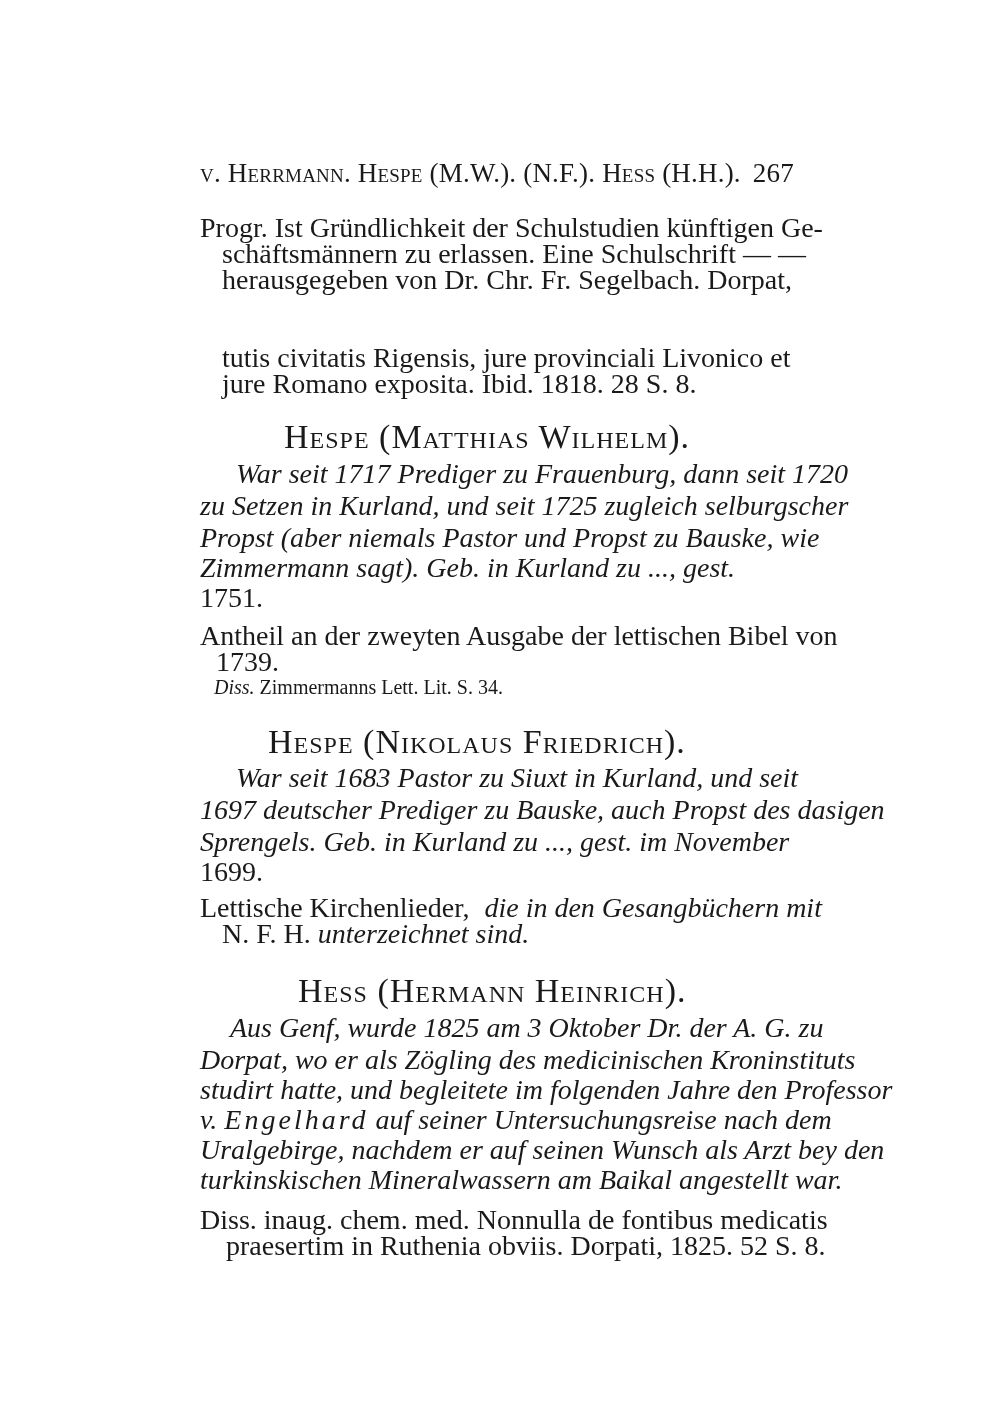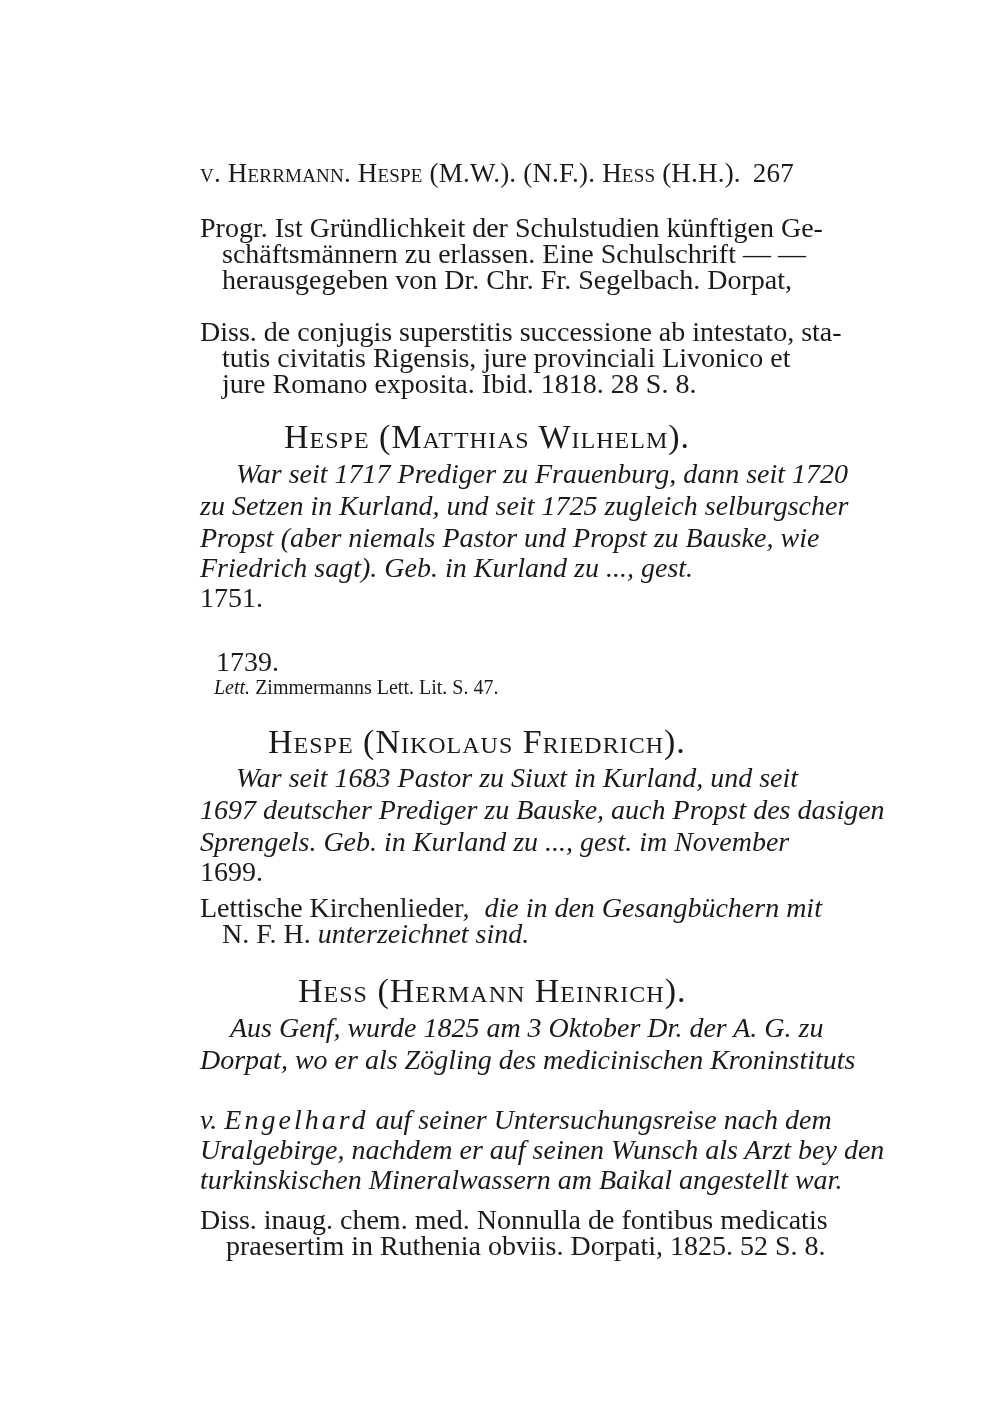--- a/index.html
+++ b/index.html
@@ -21,53 +21,54 @@
 
 <div class="page">
 
   <div class="line rh">
     <span class="sc">v. Herrmann. Hespe (M.W.). (N.F.). Hess (H.H.).</span><span class="pn">267</span>
   </div>
 
   <div class="line body" style="left:200px;top:212px;">Progr. Ist Gründlichkeit der Schulstudien künftigen Ge-</div>
   <div class="line body" style="left:222px;top:264px;">herausgegeben von Dr. Chr. Fr. Segelbach. Dorpat,</div>
   <div class="line body" style="left:222px;top:238px;">schäftsmännern zu erlassen. Eine Schulschrift — —</div>
-  <div class="line body" style="left:200px;top:316px;">Diss. de conjugis superstitis successione ab intestato, sta-</div>
   <div class="line body" style="left:222px;top:342px;">tutis civitatis Rigensis, jure provinciali Livonico et</div>
   <div class="line body" style="left:222px;top:368px;">jure Romano exposita. Ibid. 1818. 28 S. 8.</div>
 
   <div class="line hd" style="left:284px;top:418px;">Hespe (Matthias Wilhelm).</div>
   <div class="line body it" style="left:236px;top:458px;">War seit 1717 Prediger zu Frauenburg, dann seit 1720</div>
   <div class="line body it" style="left:200px;top:490px;">zu Setzen in Kurland, und seit 1725 zugleich selburgscher</div>
   <div class="line body it" style="left:200px;top:522px;">Propst (aber niemals Pastor und Propst zu Bauske, wie</div>
-  <div class="line body it" style="left:200px;top:552px;">Friedrich sagt). Geb. in Kurland zu ..., gest.</div>
+  <div class="line body it" style="left:200px;top:552px;">Zimmermann sagt). Geb. in Kurland zu ..., gest.</div>
   <div class="line body" style="left:200px;top:582px;">1751.</div>
+  <div class="line body" style="left:200px;top:620px;">Antheil an der zweyten Ausgabe der lettischen Bibel von</div>
   <div class="line body" style="left:216px;top:646px;">1739.</div>
   <div class="line sm" style="left:214px;top:676px;">
-    <span class="it">Lett.</span>
-    <span>Zimmermanns Lett. Lit. S. 47.</span>
+    <span class="it">Diss.</span>
+    <span>Zimmermanns Lett. Lit. S. 34.</span>
   </div>
 
   <div class="line hd" style="left:268px;top:723px;">Hespe (Nikolaus Friedrich).</div>
   <div class="line body it" style="left:236px;top:762px;">War seit 1683 Pastor zu Siuxt in Kurland, und seit</div>
   <div class="line body it" style="left:200px;top:794px;">1697 deutscher Prediger zu Bauske, auch Propst des dasigen</div>
   <div class="line body it" style="left:200px;top:826px;">Sprengels. Geb. in Kurland zu ..., gest. im November</div>
   <div class="line body" style="left:200px;top:856px;">1699.</div>
   <div class="line body" style="left:200px;top:892px;">
     <span>Lettische Kirchenlieder,</span>
     <span class="it" style="margin-left:8px;">die in den Gesangbüchern mit</span>
   </div>
   <div class="line body" style="left:222px;top:918px;">
     <span>N. F. H.</span>
     <span class="it">unterzeichnet sind.</span>
   </div>
 
   <div class="line hd" style="left:298px;top:972px;">Hess (Hermann Heinrich).</div>
   <div class="line body it" style="left:230px;top:1012px;">Aus Genf, wurde 1825 am 3 Oktober Dr. der A. G. zu</div>
   <div class="line body it" style="left:200px;top:1044px;">Dorpat, wo er als Zögling des medicinischen Kroninstituts</div>
+  <div class="line body it" style="left:200px;top:1074px;">studirt hatte, und begleitete im folgenden Jahre den Professor</div>
   <div class="line body it" style="left:200px;top:1104px;">
     <span>v.</span>
     <span class="spaced">Engelhard</span>
     <span>auf seiner Untersuchungsreise nach dem</span>
   </div>
   <div class="line body it" style="left:200px;top:1134px;font-family:Liberation Serif, serif;">Uralgebirge, nachdem er auf seinen Wunsch als Arzt bey den</div>
   <div class="line body it" style="left:200px;top:1164px;">turkinskischen Mineralwassern am Baikal angestellt war.</div>
   <div class="line body" style="left:200px;top:1204px;">Diss. inaug. chem. med. Nonnulla de fontibus medicatis</div>
   <div class="line body" style="left:226px;top:1230px;">praesertim in Ruthenia obviis. Dorpati, 1825. 52 S. 8.</div>
 

